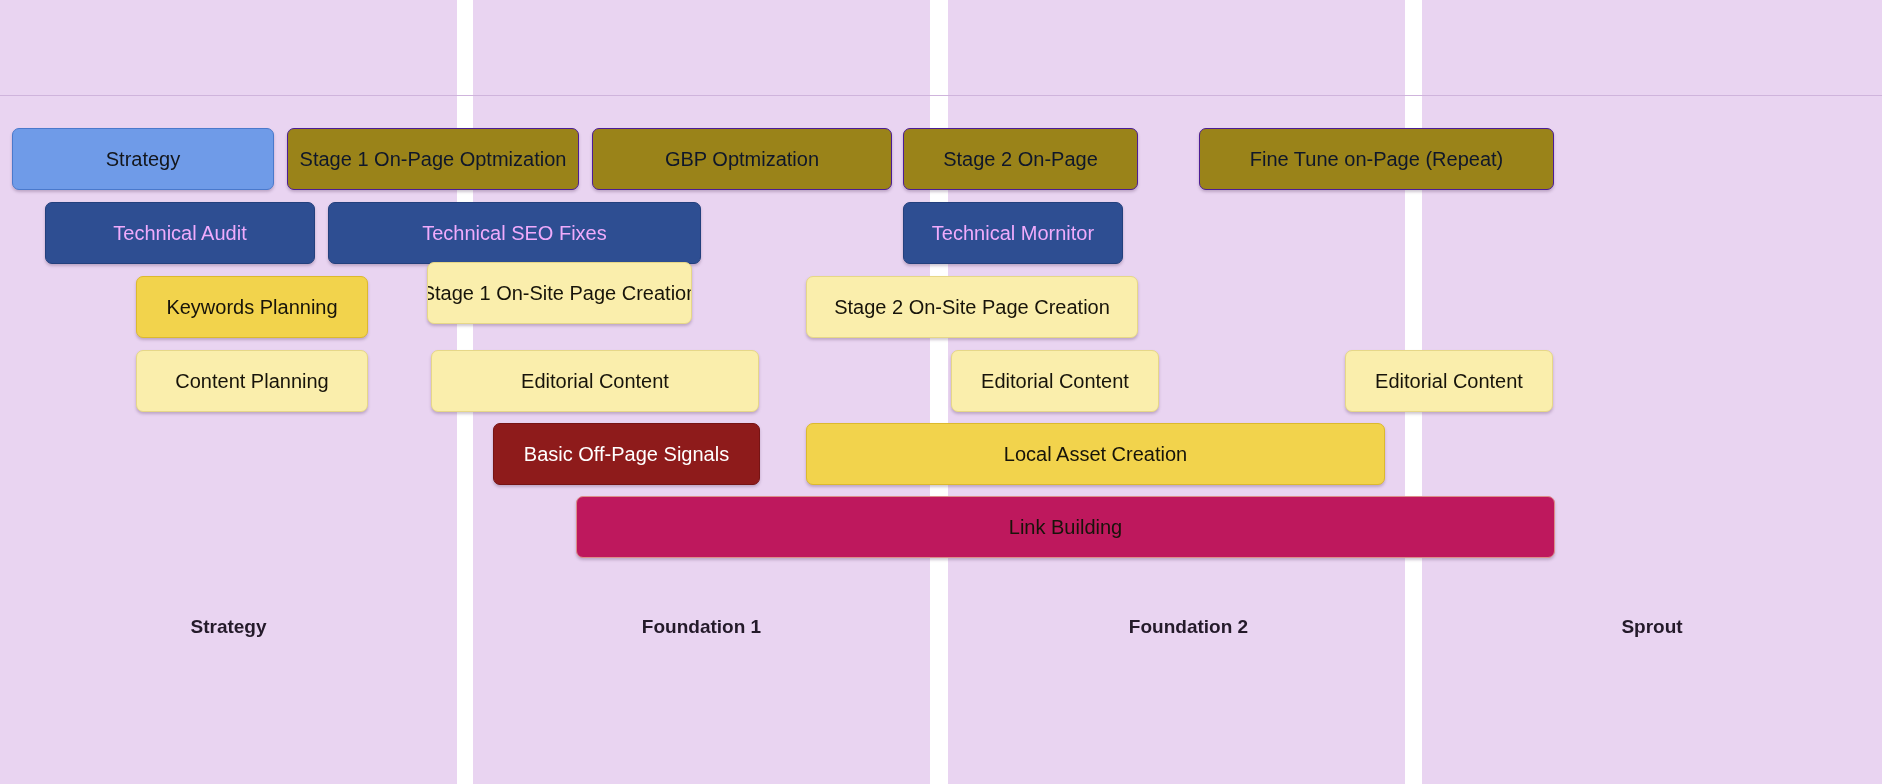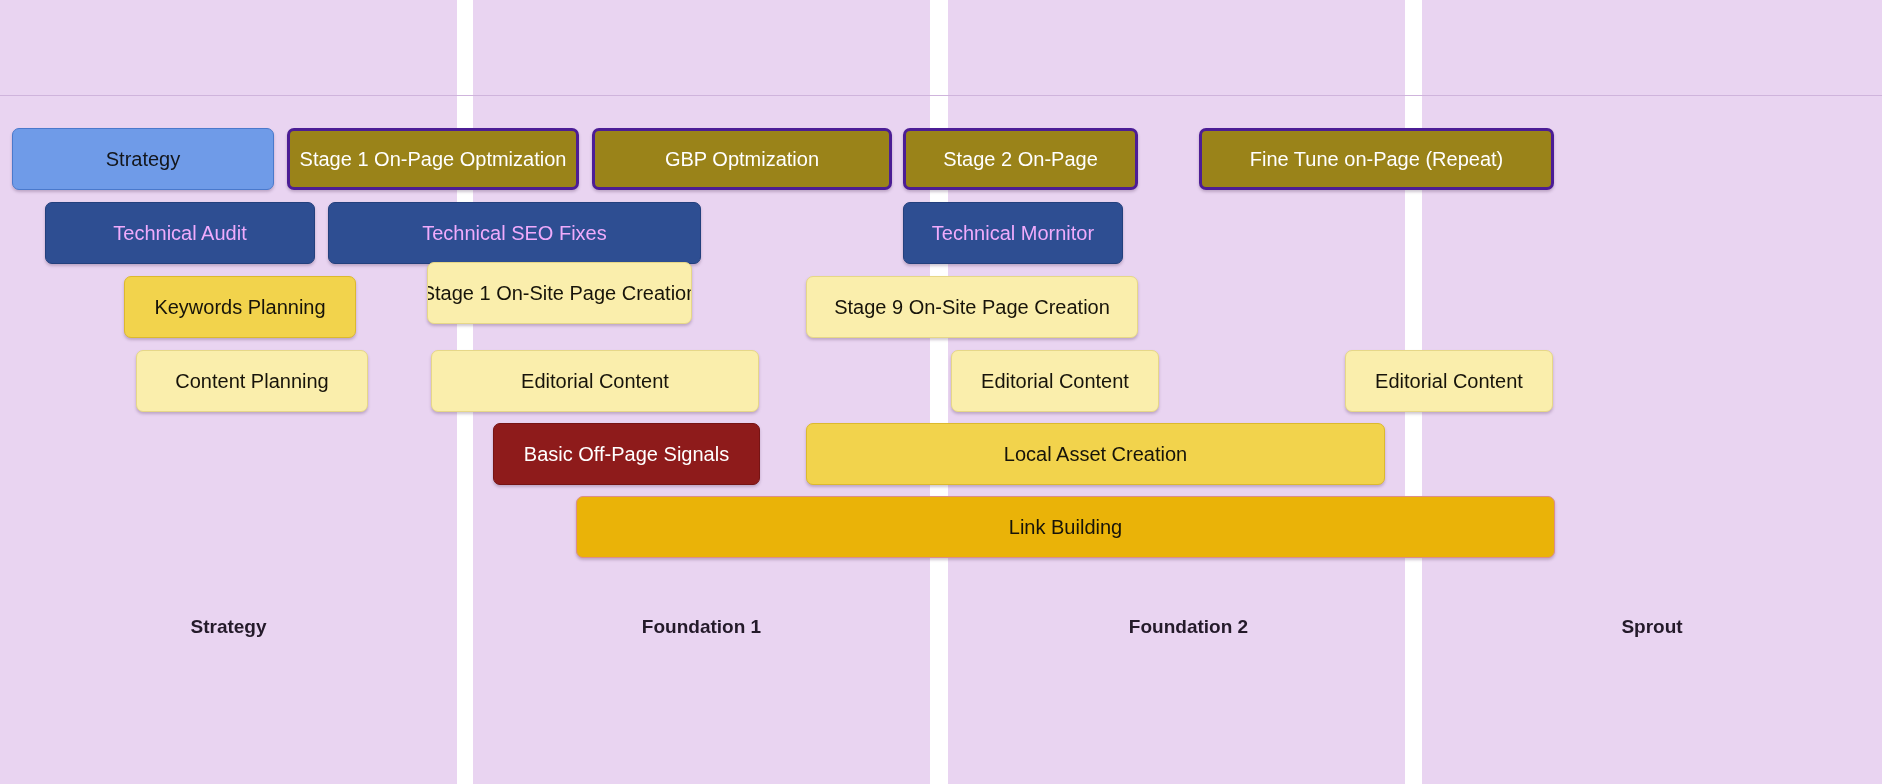--- a/index.html
+++ b/index.html
@@ -89,40 +89,40 @@
     border: 1px solid #4a79cc;
     color: #13161b;
   }
   .bar.navy {
     background: #2e4e92;
     border: 1px solid #23407d;
     color: #f0abfc;
   }
   .bar.olive {
     background: #9a8319;
-    border: 3px solid #4c1d95;
-    color: #ffffff;
+    border: 1px solid #4c1d95;
+    color: #0f172a;
   }
   .bar.gold {
     background: #f2d34c;
     border: 1px solid #dcb92e;
     color: #17140a;
   }
   .bar.paleyellow {
     background: #faeeac;
     border: 1px solid #e6d788;
     color: #17140a;
   }
   .bar.darkred {
     background: #8e1b1b;
     border: 1px solid #761414;
     color: #ffffff;
   }
   .bar.salmon {
-    background: #eab308;
+    background: #be185d;
     border: 1px solid #dc8e89;
     color: #17140a;
   }
 </style>
 </head>
 <body>
 
 <div id="canvas">
 
   <div id="bands">
@@ -139,23 +139,23 @@
 
   <div id="bars">
       <div class="bar blue" style="left: 12px; width: 262px; top: 128px;">Strategy</div>
       <div class="bar olive" style="left: 287px; width: 292px; top: 128px;">Stage 1 On-Page Optmization</div>
       <div class="bar olive" style="left: 592px; width: 300px; top: 128px;">GBP Optmization</div>
       <div class="bar olive" style="left: 903px; width: 235px; top: 128px;">Stage 2 On-Page</div>
       <div class="bar olive" style="left: 1199px; width: 355px; top: 128px;">Fine Tune on-Page (Repeat)</div>
       <div class="bar navy" style="left: 45px; width: 270px; top: 202px;">Technical Audit</div>
       <div class="bar navy" style="left: 328px; width: 373px; top: 202px;">Technical SEO Fixes</div>
       <div class="bar navy" style="left: 903px; width: 220px; top: 202px;">Technical Mornitor</div>
-      <div class="bar gold" style="left: 124px; width: 232px; top: 276px;">Keywords Planning</div>
+      <div class="bar gold" style="left: 136px; width: 232px; top: 276px;">Keywords Planning</div>
       <div class="bar paleyellow" style="left: 403px; width: 265px; top: 262px; margin-left: 24px;">Stage 1 On-Site Page Creation</div>
-      <div class="bar paleyellow" style="left: 806px; width: 332px; top: 276px;">Stage 9 On-Site Page Creation</div>
+      <div class="bar paleyellow" style="left: 806px; width: 332px; top: 276px;">Stage 2 On-Site Page Creation</div>
       <div class="bar paleyellow" style="left: 136px; width: 232px; top: 350px;">Content Planning</div>
       <div class="bar paleyellow" style="left: 431px; width: 328px; top: 350px;">Editorial Content</div>
       <div class="bar paleyellow" style="left: 951px; width: 208px; top: 350px;">Editorial Content</div>
       <div class="bar paleyellow" style="left: 1345px; width: 208px; top: 350px;">Editorial Content</div>
       <div class="bar darkred" style="left: 493px; width: 267px; top: 423px;">Basic Off-Page Signals</div>
       <div class="bar gold" style="left: 806px; width: 579px; top: 423px;">Local Asset Creation</div>
       <div class="bar salmon" style="left: 576px; width: 979px; top: 496px;">Link Building</div>
     </div>
 
   <div id="phase-labels">

